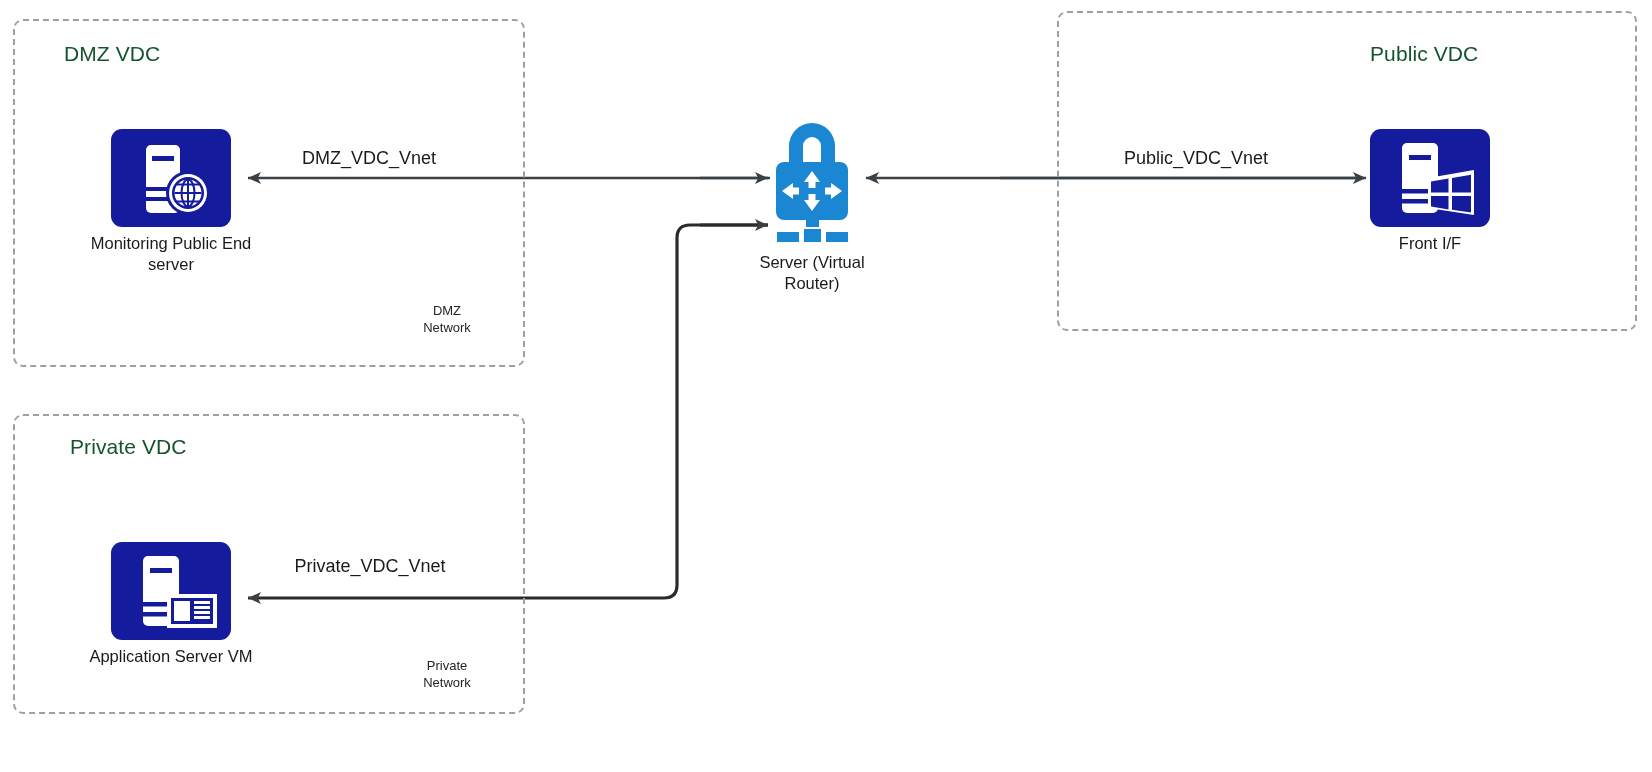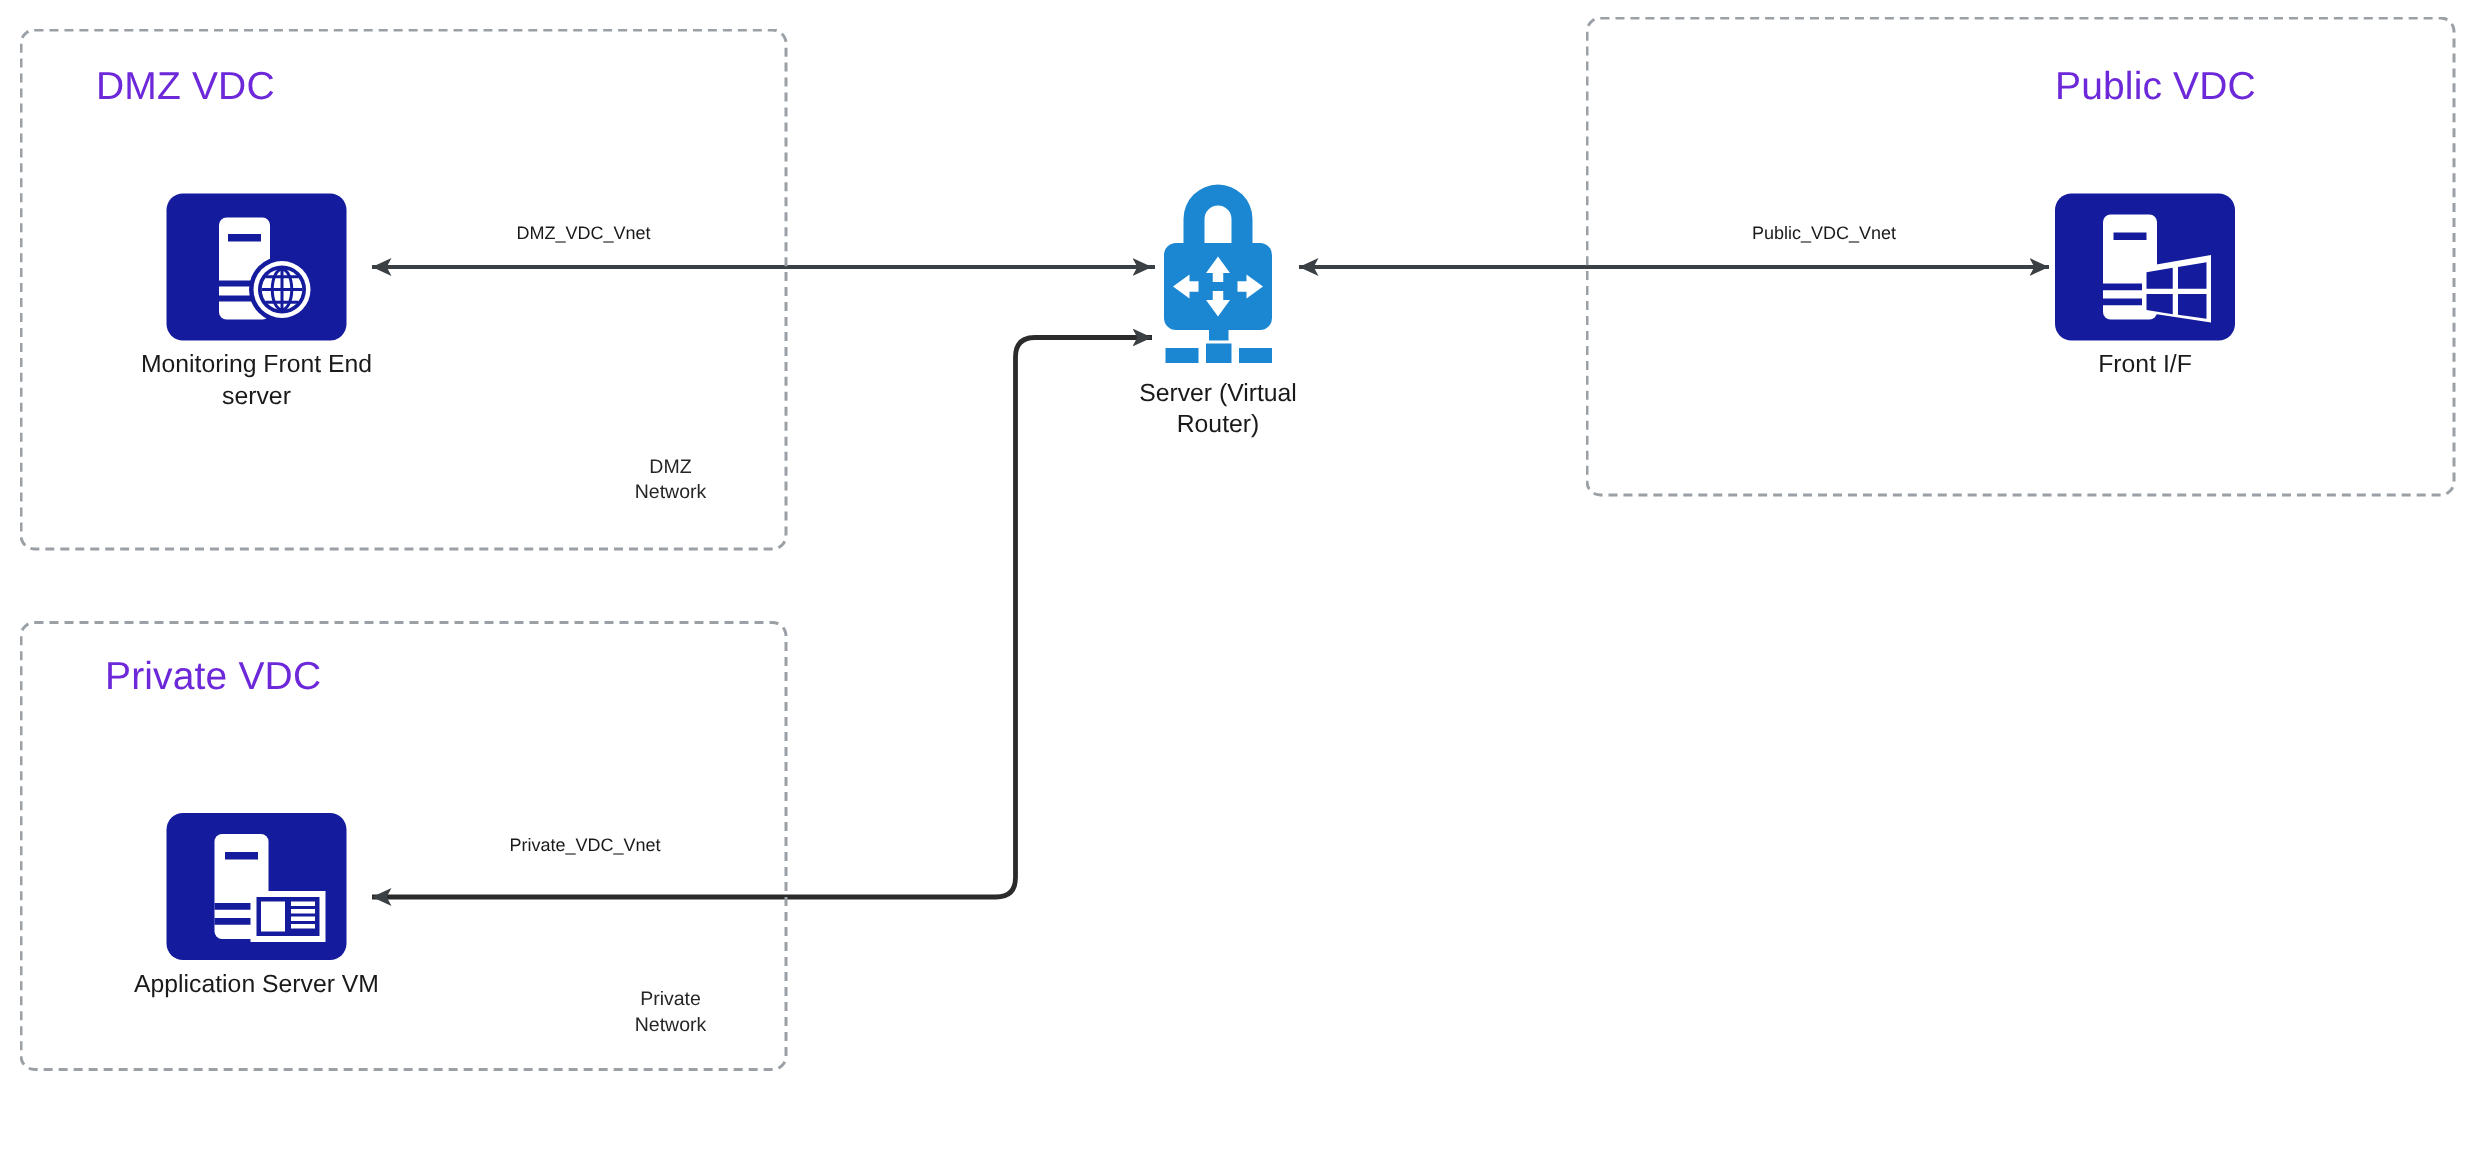--- a/index.html
+++ b/index.html
@@ -22,22 +22,22 @@
   
   .zone {
     position: absolute;
     border: 2px dashed #9aa0a6;
     border-radius: 10px;
     box-sizing: border-box;
     background: transparent;
   }
   .zone-title {
     position: absolute;
-    font-size: 26px;
-    color: #6d28d9;
+    font-size: 21px;
+    color: #14532d;
     white-space: nowrap;
     letter-spacing: 0.1px;
   }
   .zone-sublabel {
     position: absolute;
     font-size: 13px;
     color: #262626;
     text-align: center;
     line-height: 1.28;
     white-space: pre-line;
@@ -90,25 +90,24 @@
     position: absolute;
     left: 0;
     top: 0;
     width: 1652px;
     height: 772px;
     pointer-events: none;
     overflow: visible;
   }
   .edge-label {
     position: absolute;
-    font-size: 12px;
+    font-size: 18px;
     color: #1a1a1a;
     white-space: nowrap;
     transform: translateX(-50%);
-    margin-left: 20px;
   }
 </style>
 </head>
 <body>
 
 <div id="canvas">
 
   <svg class="edge-svg" viewBox="0 0 1652 772">
     <defs>
       <marker id="arrowLeft" markerWidth="14" markerHeight="12" refX="13" refY="6" orient="auto" markerUnits="userSpaceOnUse">
@@ -167,21 +166,21 @@
         <circle cx="77" cy="64" r="13.5" fill="#ffffff"></circle>
         <g stroke="#141b9c" stroke-width="2" fill="none">
           <line x1="63.5" y1="64" x2="90.5" y2="64"></line>
           <line x1="66" y1="55.5" x2="88" y2="55.5"></line>
           <line x1="66" y1="72.5" x2="88" y2="72.5"></line>
           <line x1="77" y1="50.5" x2="77" y2="77.5"></line>
           <ellipse cx="77" cy="64" rx="6.5" ry="13.5"></ellipse>
         </g>
       </svg>
     </div>
-    <div class="node-label">Monitoring Front End
+    <div class="node-label">Monitoring Public End
 server</div>
   </div>
 
   <div class="node" style="left:111px; top:542px;">
     <div class="node-icon navy">
       <svg viewBox="0 0 120 98" width="120" height="98">
 
         <rect x="32" y="14" width="36" height="70" rx="5" fill="#ffffff"></rect>
         <rect x="39" y="26" width="22" height="5" fill="#141b9c"></rect>
         <rect x="32" y="60" width="36" height="4.5" fill="#141b9c"></rect>

